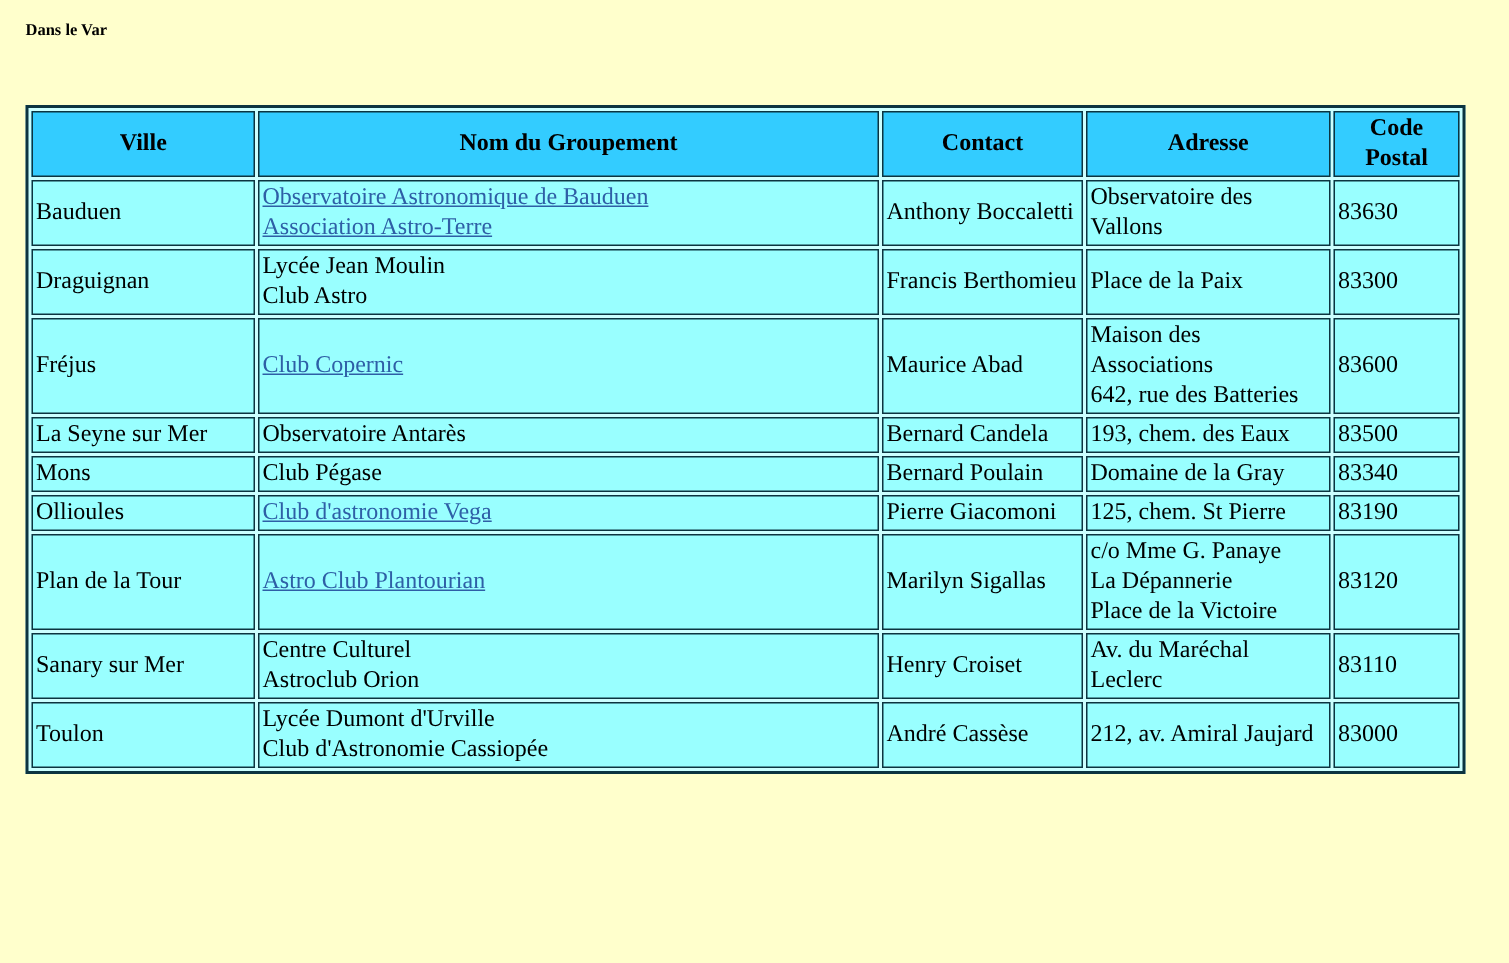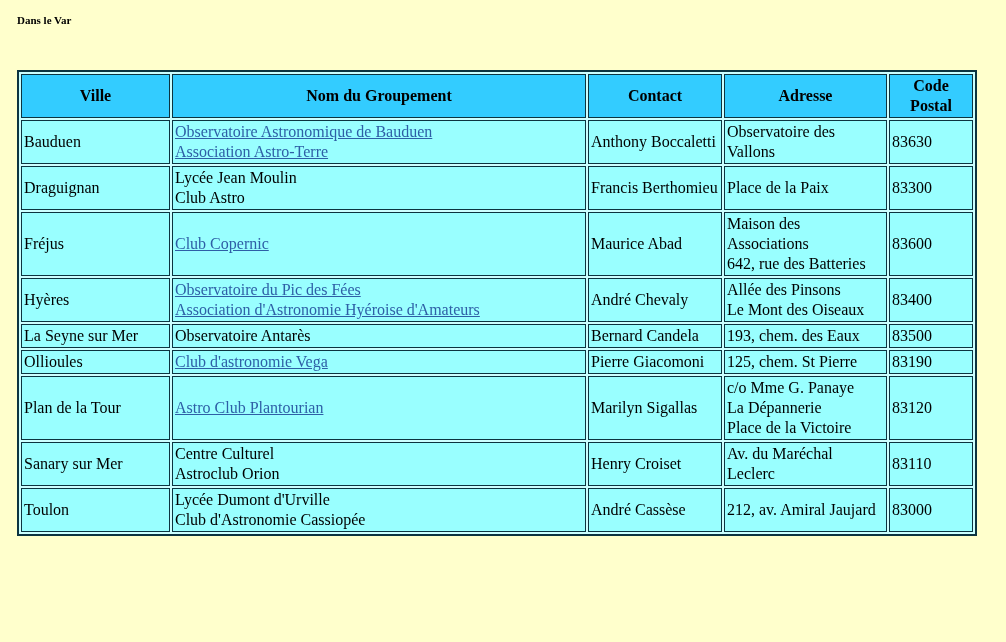--- a/index.html
+++ b/index.html
@@ -95,32 +95,32 @@
         <td>83300</td>
       </tr>
       <tr>
         <td>Fréjus</td>
         <td><a href="#">Club Copernic</a></td>
         <td>Maurice Abad</td>
         <td>Maison des Associations<br>642, rue des Batteries</td>
         <td>83600</td>
       </tr>
       <tr>
-        <td>Hyères</td>
-        <td><a href="#">Observatoire du Pic des Fées</a><br><a href="#">Association d'Astronomie Hyéroise d'Amateurs</a></td>
-        <td>André Chevaly</td>
-        <td>Allée des Pinsons<br>Le Mont des Oiseaux</td>
-        <td>83400</td>
-      </tr>
-      <tr>
         <td>La Seyne sur Mer</td>
         <td>Observatoire Antarès</td>
         <td>Bernard Candela</td>
         <td>193, chem. des Eaux</td>
         <td>83500</td>
+      </tr>
+      <tr>
+        <td>Mons</td>
+        <td>Club Pégase</td>
+        <td>Bernard Poulain</td>
+        <td>Domaine de la Gray</td>
+        <td>83340</td>
       </tr>
       <tr>
         <td>Ollioules</td>
         <td><a href="#">Club d'astronomie Vega</a></td>
         <td>Pierre Giacomoni</td>
         <td>125, chem. St Pierre</td>
         <td>83190</td>
       </tr>
       <tr>
         <td>Plan de la Tour</td>

